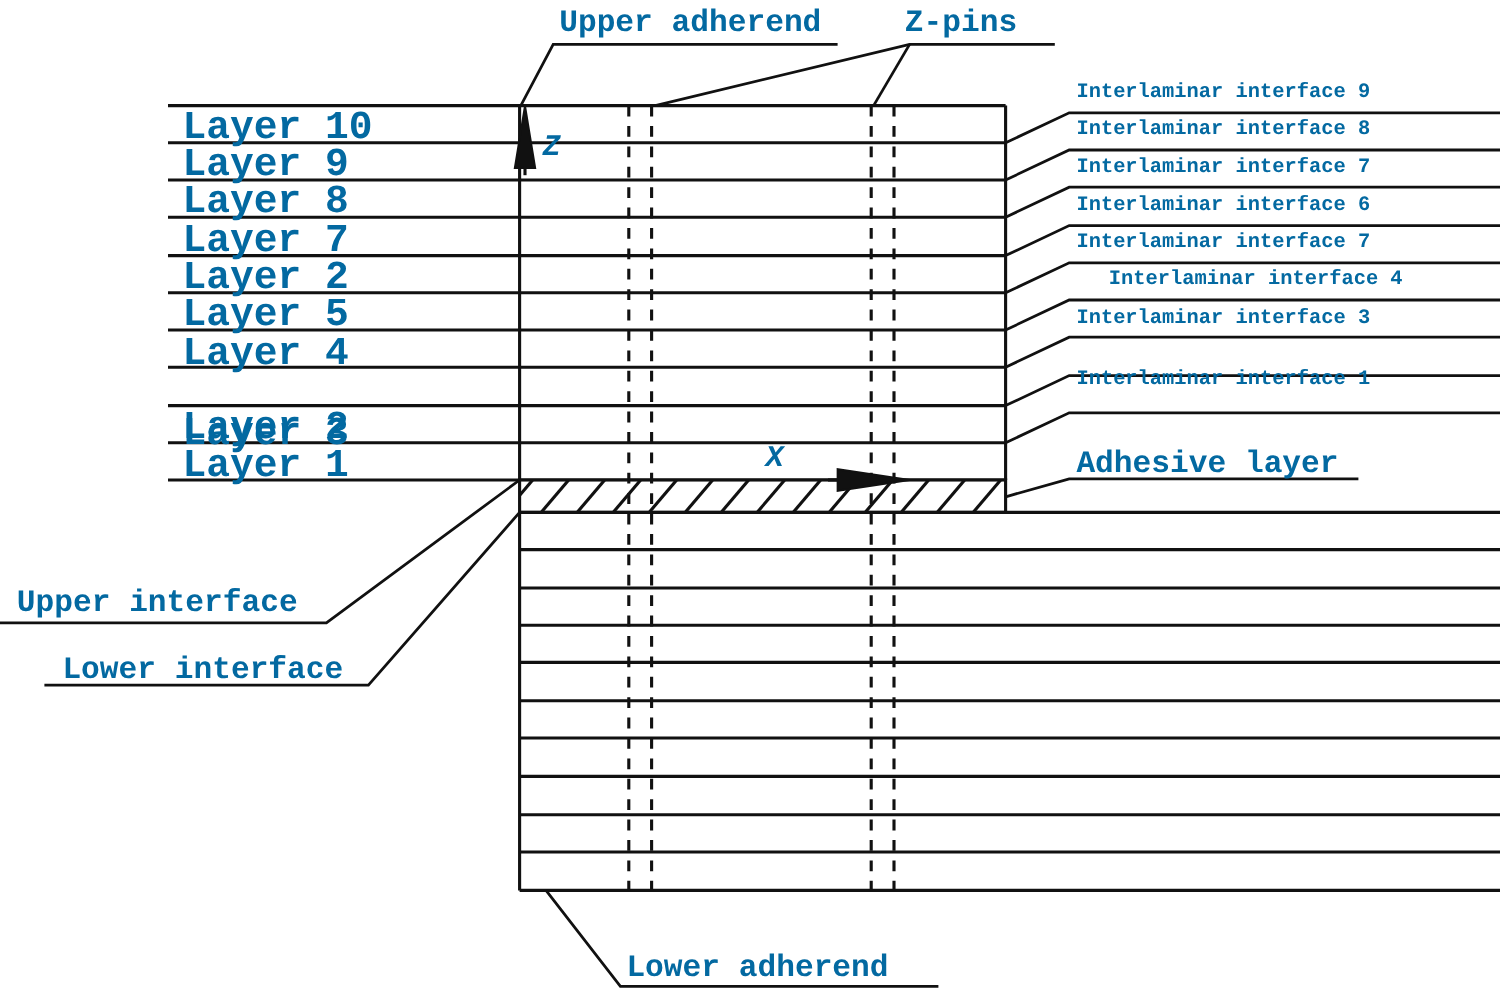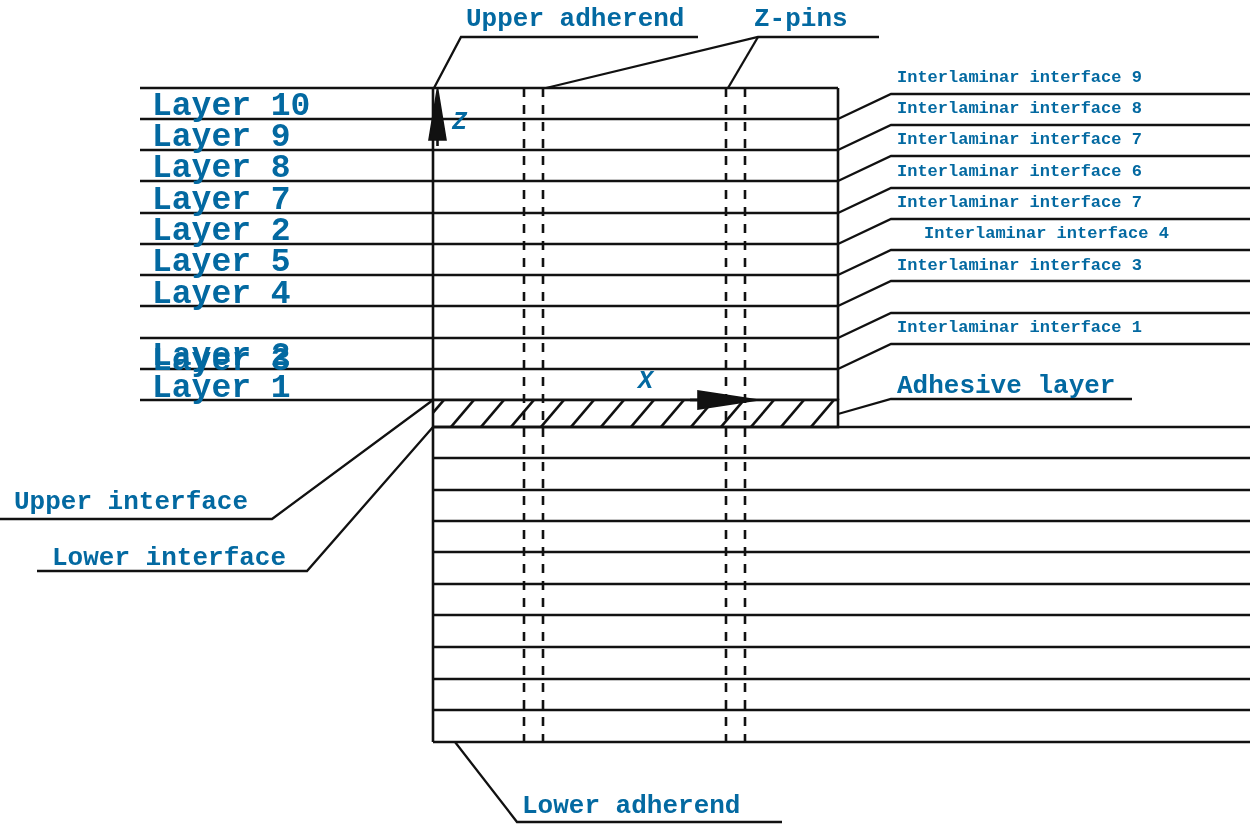--- a/index.html
+++ b/index.html
@@ -140,21 +140,21 @@
   <div class="lbl lbl-layer" style="left:152px;top:340px;">Layer 2</div>
   <div class="lbl lbl-layer" style="left:152px;top:372px;">Layer 1</div>
 
   <div class="lbl lbl-interface" style="left:897px;top:69px;">Interlaminar interface 9</div>
   <div class="lbl lbl-interface" style="left:897px;top:100px;">Interlaminar interface 8</div>
   <div class="lbl lbl-interface" style="left:897px;top:131px;">Interlaminar interface 7</div>
   <div class="lbl lbl-interface" style="left:897px;top:163px;">Interlaminar interface 6</div>
   <div class="lbl lbl-interface" style="left:897px;top:194px;">Interlaminar interface 7</div>
   <div class="lbl lbl-interface" style="left:924px;top:225px;">Interlaminar interface 4</div>
   <div class="lbl lbl-interface" style="left:897px;top:257px;">Interlaminar interface 3</div>
-  <div class="lbl lbl-interface" style="left:897px;top:319px;">Interlaminar interface 1</div>
+  <div class="lbl lbl-interface" style="left:897px;top:308px;">Interlaminar interface 1</div>
 
   <div class="lbl lbl-title" style="left:466px;top:6px;">Upper adherend</div>
   <div class="lbl lbl-title" style="left:754px;top:6px;text-align:right;">Z-pins</div>
   <div class="lbl lbl-title" style="left:897px;top:373px;">Adhesive layer</div>
   <div class="lbl lbl-title" style="left:14px;top:489px;">Upper interface</div>
   <div class="lbl lbl-title" style="left:52px;top:545px;">Lower interface</div>
   <div class="lbl lbl-title" style="left:522px;top:793px;">Lower adherend</div>
 
   <div class="lbl lbl-axis" style="left:452px;top:110px;">Z</div>
   <div class="lbl lbl-axis" style="left:638px;top:369px;">X</div>

